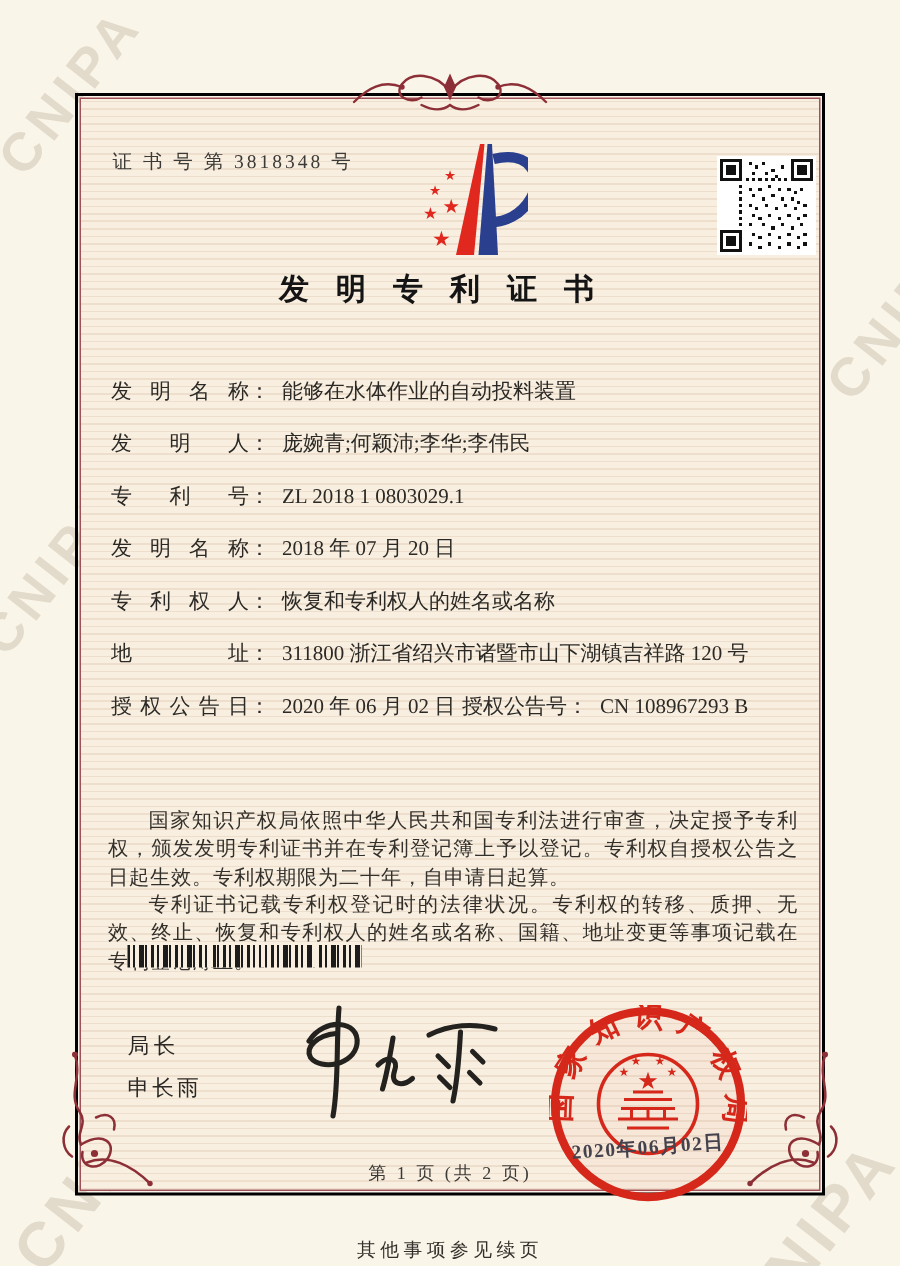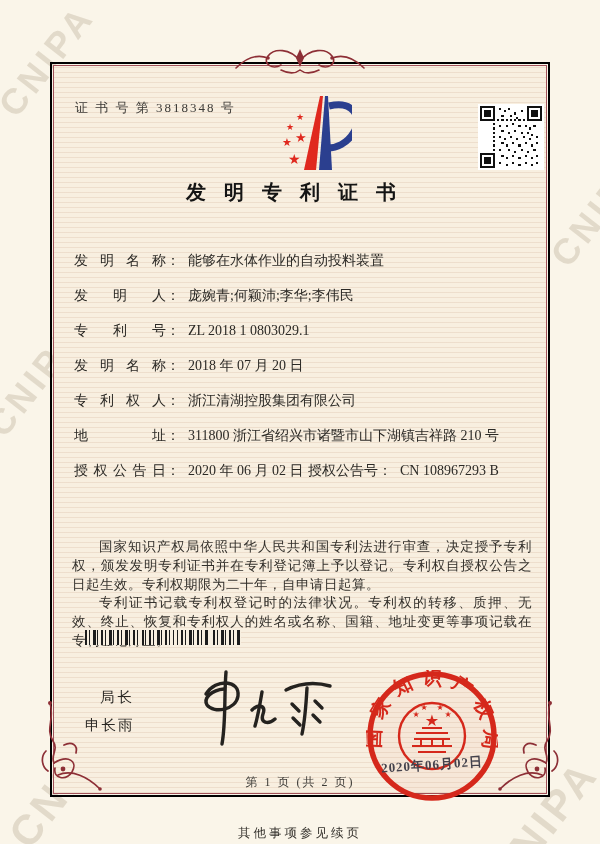--- a/index.html
+++ b/index.html
@@ -45,21 +45,21 @@
     text-indent:2em;color:#33302b;letter-spacing:0.5px;text-align:justify;margin-top:48px;
   }
   .barcode{
     position:absolute;left:31px;top:564px;width:156px;height:15px;
     background-color:#f8efe0;
     background-image:
       repeating-linear-gradient(90deg,transparent 0 21px,#f8efe0 21px 23px,transparent 23px 34px),
       repeating-linear-gradient(90deg,#1c1c1c 0 2px,transparent 2px 4px,#1c1c1c 4px 5px,
         transparent 5px 8px,#1c1c1c 8px 11px,transparent 11px 12px,#1c1c1c 12px 13px,transparent 13px 16px);
   }
-  .director-label{position:absolute;left:46px;top:622px;font-size:14.5px;letter-spacing:3px;color:#2b2925;}
+  .director-label{position:absolute;left:31px;top:622px;font-size:14.5px;letter-spacing:3px;color:#2b2925;}
   .director-name{position:absolute;left:31px;top:650px;font-size:14.5px;letter-spacing:2px;color:#2b2925;}
   .signature{position:absolute;left:134px;top:600px;width:150px;height:86px;}
   .seal{position:absolute;left:312px;top:604px;width:132px;height:132px;z-index:3;}
   .seal-date{
     position:absolute;left:-6px;top:86px;width:144px;text-align:center;
     font-size:13px;font-weight:600;color:#44424c;letter-spacing:1px;
     transform:rotate(-4deg);
   }
   .pageinfo{position:absolute;left:0;top:708px;width:100%;text-align:center;font-size:12px;color:#3c3a36;letter-spacing:2px;}
   .footnote{position:absolute;left:0;top:805px;width:100%;text-align:center;font-size:12.5px;color:#33302b;letter-spacing:3px;z-index:1;margin-top:20px;}
@@ -170,24 +170,24 @@
       <div class="row" style="top:221px;">
         <span class="lbl">发明人</span><span class="colon">：</span><span>庞婉青;何颖沛;李华;李伟民</span>
       </div>
       <div class="row" style="top:256px;">
         <span class="lbl">专利号</span><span class="colon">：</span><span>ZL 2018 1 0803029.1</span>
       </div>
       <div class="row" style="top:291px;">
         <span class="lbl">发明名称</span><span class="colon">：</span><span>2018 年 07 月 20 日</span>
       </div>
       <div class="row" style="top:326px;">
-        <span class="lbl">专利权人</span><span class="colon">：</span><span>浙江清湖控股集团有限公司</span>
+        <span class="lbl">专利权人</span><span class="colon">：</span><span>恢复和专利权人的姓名或名称</span>
       </div>
       <div class="row" style="top:361px;">
-        <span class="lbl">地址</span><span class="colon">：</span><span>311800 浙江省绍兴市诸暨市山下湖镇吉祥路 210 号</span>
+        <span class="lbl">地址</span><span class="colon">：</span><span>311800 浙江省绍兴市诸暨市山下湖镇吉祥路 120 号</span>
       </div>
       <div class="row" style="top:396px;">
         <span class="lbl">授权公告日</span><span class="colon">：</span><span>2020 年 06 月 02 日</span>
         <span class="grant2">
           <span>授权公告号</span><span class="colon">：</span><span>CN 108967293 B</span>
         </span>
       </div>
     </div>
 
     <div class="para" style="top:423px;">国家知识产权局依照中华人民共和国专利法进行审查，决定授予专利权，颁发发明专利证书并在专利登记簿上予以登记。专利权自授权公告之日起生效。专利权期限为二十年，自申请日起算。</div>

